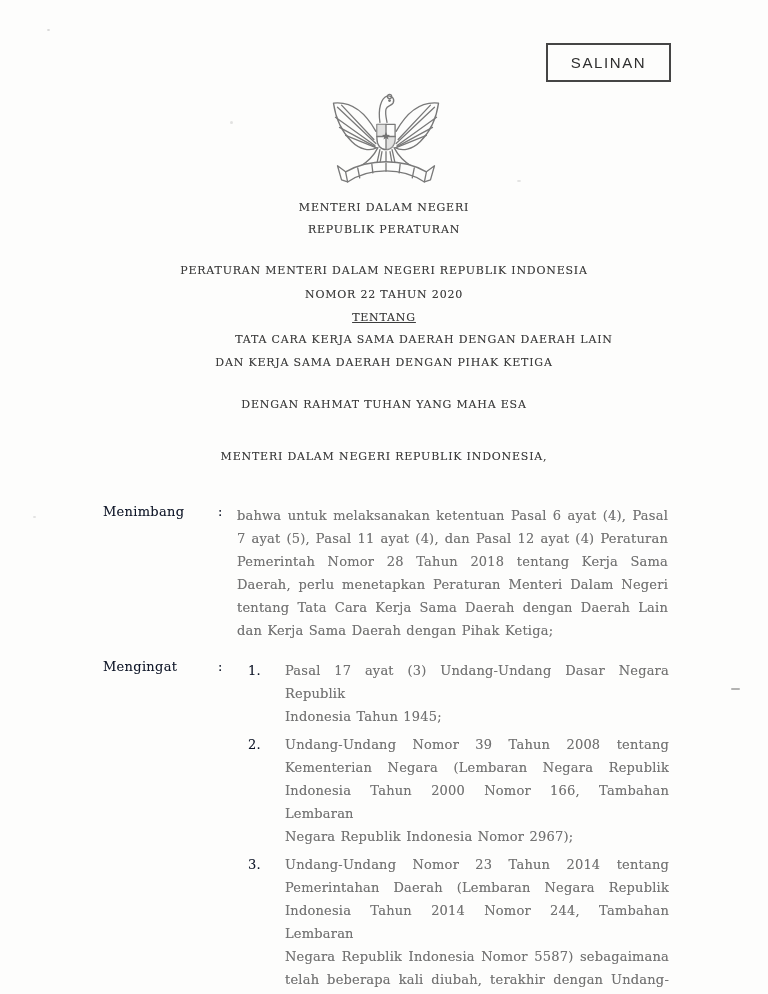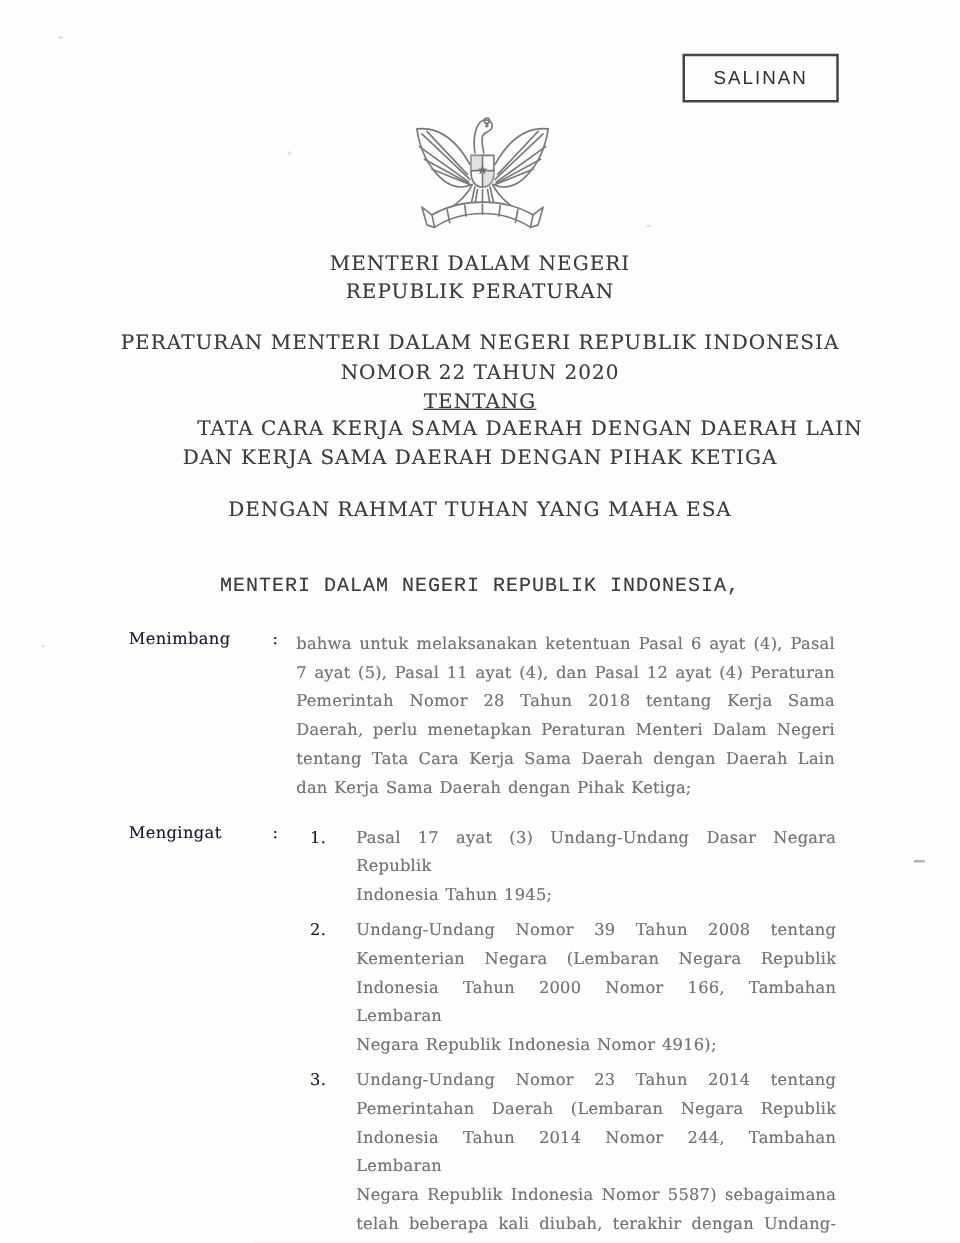--- a/index.html
+++ b/index.html
@@ -21,32 +21,32 @@
   }
   .stamp span{
     font-family:"Liberation Sans", sans-serif;
     font-size:15px;letter-spacing:1.6px;color:#2f2f2f;font-weight:400;
   }
   
   .emblem{position:absolute;left:329px;top:91px;width:114px;height:97px;opacity:.88;}
   
   .hline{
     position:absolute;left:0;width:768px;text-align:center;
-    font-size:16px;letter-spacing:.8px;color:#3c3c3c;white-space:nowrap;
+    font-size:11px;letter-spacing:.8px;color:#3c3c3c;white-space:nowrap;
     text-shadow:0 0 .5px rgba(70,70,70,.45);
   }
   .ministry{top:201px;}
   .country{top:223px;}
   .t1{top:264px;}
   .t2{top:288px;}
   .t3{top:311px;text-decoration:underline;}
   .t4{top:333px;margin-left:40px;}
   .t5{top:356px;}
   .inv{top:398px;}
-  .auth{top:460px;font-family:Liberation Mono, monospace;}
+  .auth{top:450px;}
   
   .blabel,.bcolon,.bnum{
     font-size:13px;letter-spacing:.3px;color:#0f172a;
     text-shadow:0 0 .5px rgba(70,70,70,.4);
   }
   .blabel{position:absolute;left:103px;top:0;}
   .bcolon{position:absolute;left:218px;top:0;}
   .menimbang{position:absolute;left:0;top:504px;width:768px;}
   .menimbang .btext{position:absolute;left:237px;top:0;width:431px;}
   .mengingat{position:absolute;left:0;top:659px;width:768px;}
@@ -154,21 +154,21 @@
             <div class="jline">Pasal 17 ayat (3) Undang-Undang Dasar Negara Republik</div>
             <div class="jline jlast">Indonesia Tahun 1945;</div>
           </div>
       </div>
       <div class="bitem">
         <div class="bnum">2.</div>
         <div class="btext2">
             <div class="jline">Undang-Undang Nomor 39 Tahun 2008 tentang</div>
             <div class="jline">Kementerian Negara (Lembaran Negara Republik</div>
             <div class="jline">Indonesia Tahun 2000 Nomor 166, Tambahan Lembaran</div>
-            <div class="jline jlast">Negara Republik Indonesia Nomor 4916);</div>
+            <div class="jline jlast">Negara Republik Indonesia Nomor 2967);</div>
           </div>
       </div>
       <div class="bitem">
         <div class="bnum">3.</div>
         <div class="btext2">
             <div class="jline">Undang-Undang Nomor 23 Tahun 2014 tentang</div>
             <div class="jline">Pemerintahan Daerah (Lembaran Negara Republik</div>
             <div class="jline">Indonesia Tahun 2014 Nomor 244, Tambahan Lembaran</div>
             <div class="jline">Negara Republik Indonesia Nomor 5587) sebagaimana</div>
             <div class="jline">telah beberapa kali diubah, terakhir dengan Undang-</div>

